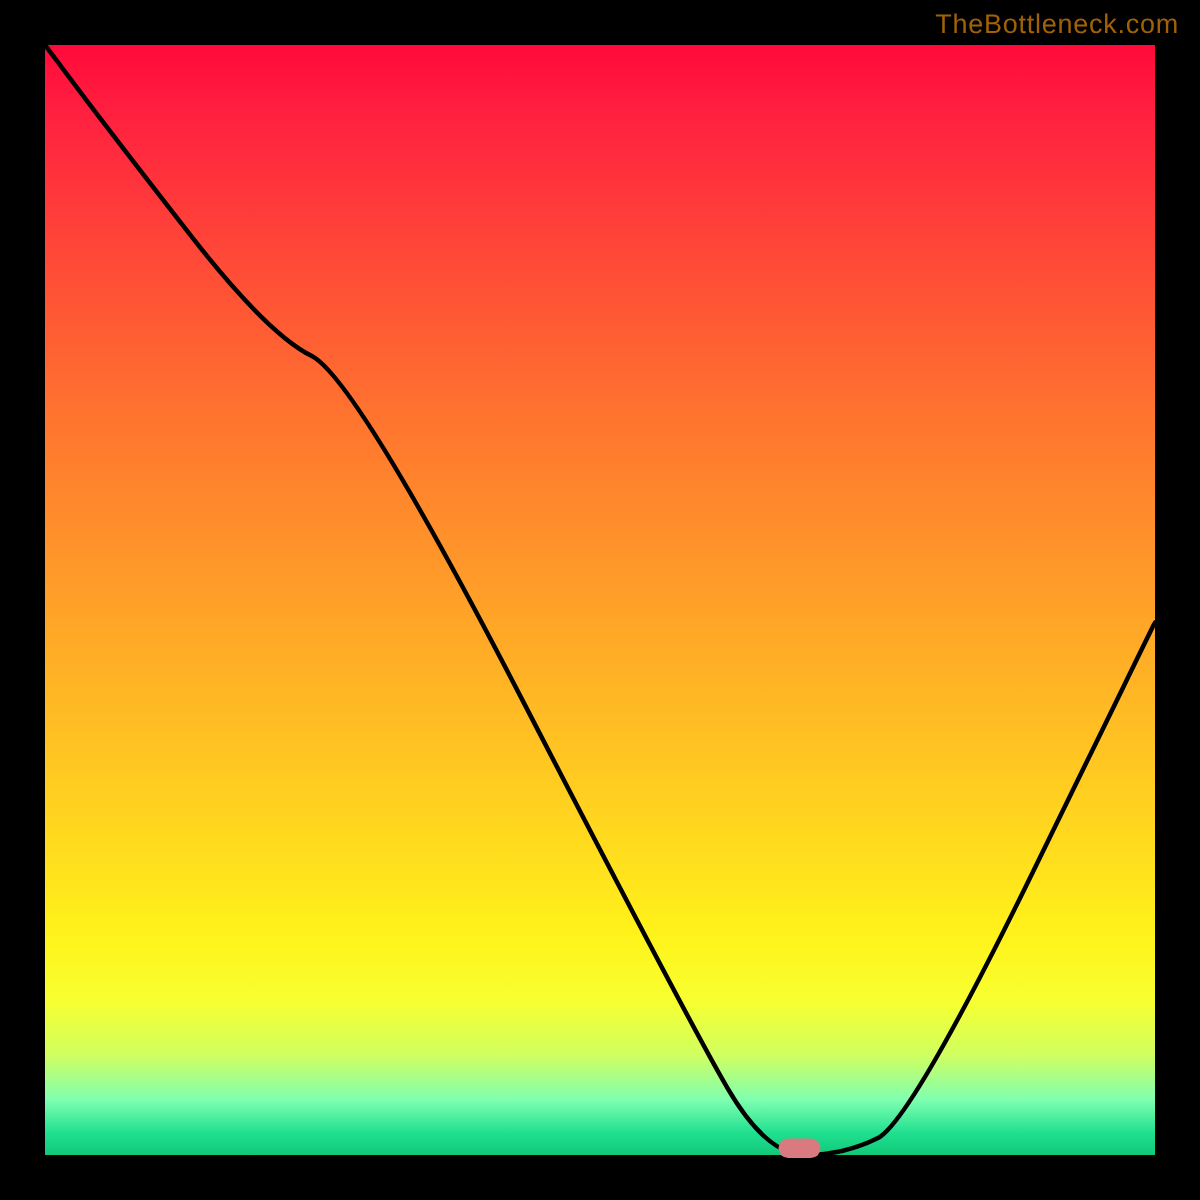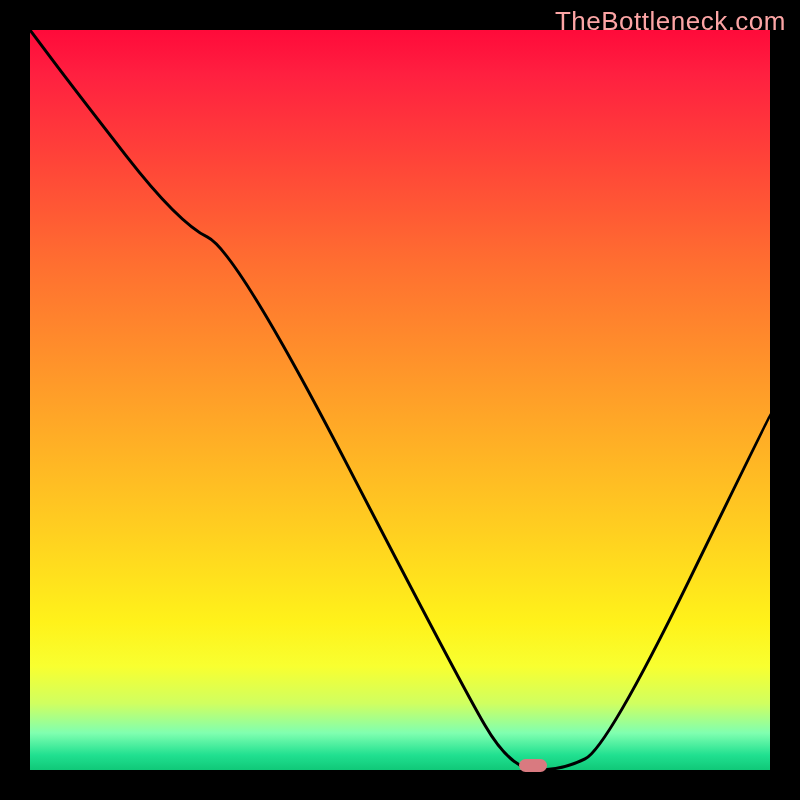--- a/index.html
+++ b/index.html
@@ -7,22 +7,22 @@
     width: 800px;
     height: 800px;
     background: #000;
     position: relative;
     font-family: Arial, sans-serif;
   }
   .watermark {
     position: absolute;
     top: 6px;
     right: 14px;
-    color: #fca5a5;
-    font-size: 26px;
+    color: #a16207;
+    font-size: 18px;
     font-weight: 500;
     letter-spacing: 0.5px;
     z-index: 10;
   }
   .plot-area {
     position: absolute;
     left: 30px;
     top: 30px;
     width: 740px;
     height: 740px;

